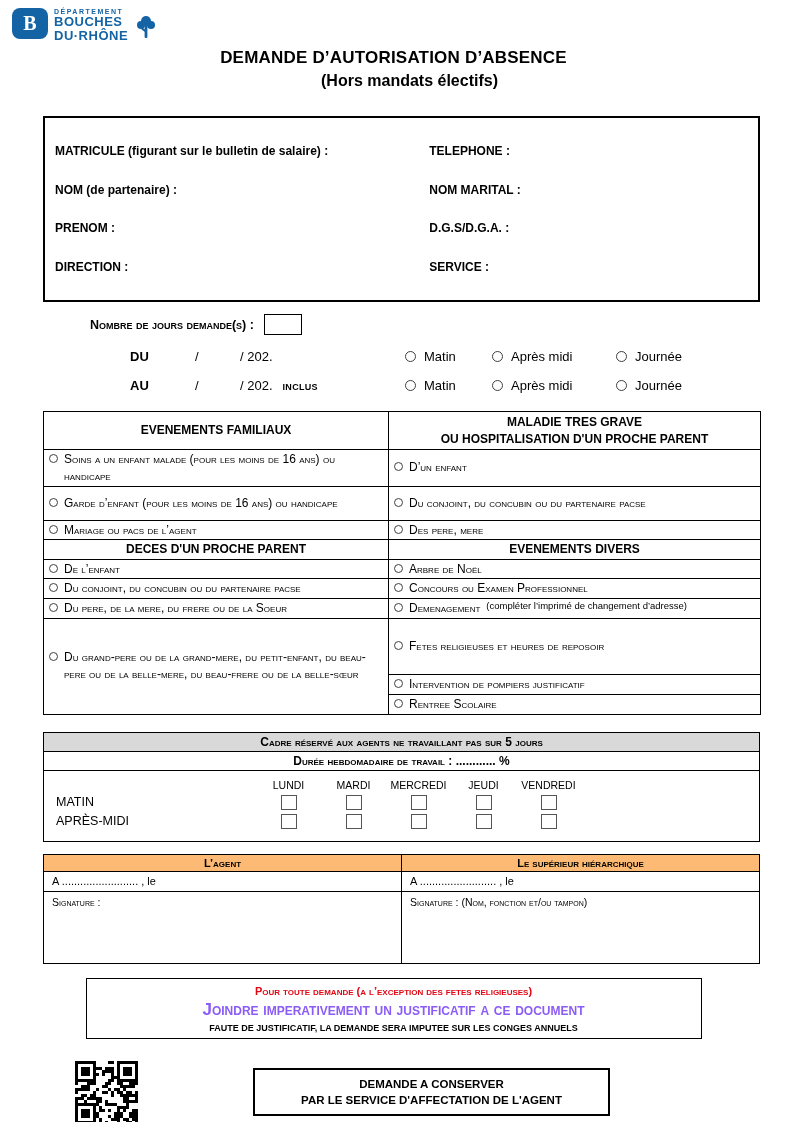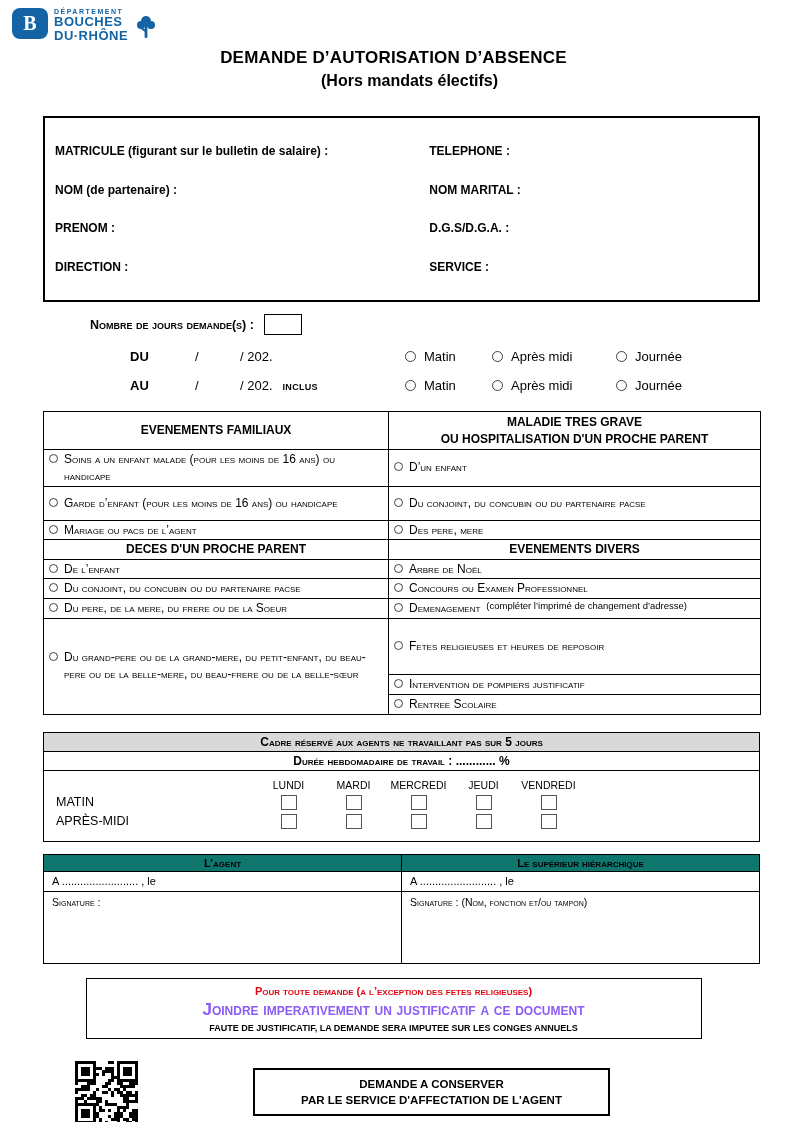--- a/index.html
+++ b/index.html
@@ -72,21 +72,21 @@
   .pt-spacer { width:212px; }
   .pt-day { width:65px; text-align:center; font-size:10.5px; }
   .pt-check-row { display:flex; align-items:center; margin-top:4px; }
   .pt-rowlabel { width:212px; padding-left:12px; font-size:12.5px; }
   .pt-cell { width:65px; display:flex; justify-content:center; }
   .cb { width:16px; height:15px; border:1px solid #555; background:#fff; }
 
   
   table.sig { border-collapse:collapse; width:717px; margin:12px 0 0 43px; border:1.5px solid #000; }
   .sig th, .sig td { border:1px solid #000; }
-  .sig-head th { background:#0f766e; font-size:11px; font-weight:bold; text-align:center;
+  .sig-head th { background:#fdba74; font-size:11px; font-weight:bold; text-align:center;
     padding:2px; font-variant:small-caps; }
   .sig-place td { font-size:11px; padding:3px 8px; height:20px; }
   .sig-area td { font-size:10.5px; vertical-align:top; padding:4px 8px; height:72px;
     font-variant:small-caps; }
 
   
   .warning { width:616px; margin:14px auto 0; border:1.2px solid #000; text-align:center;
     padding:6px 4px 5px; }
   .w1 { color:#e30613; font-weight:bold; font-size:11px; font-variant:small-caps; }
   .w2 { color:#8b5cf6; font-weight:bold; font-size:17px; font-variant:small-caps; margin-top:3px; }

